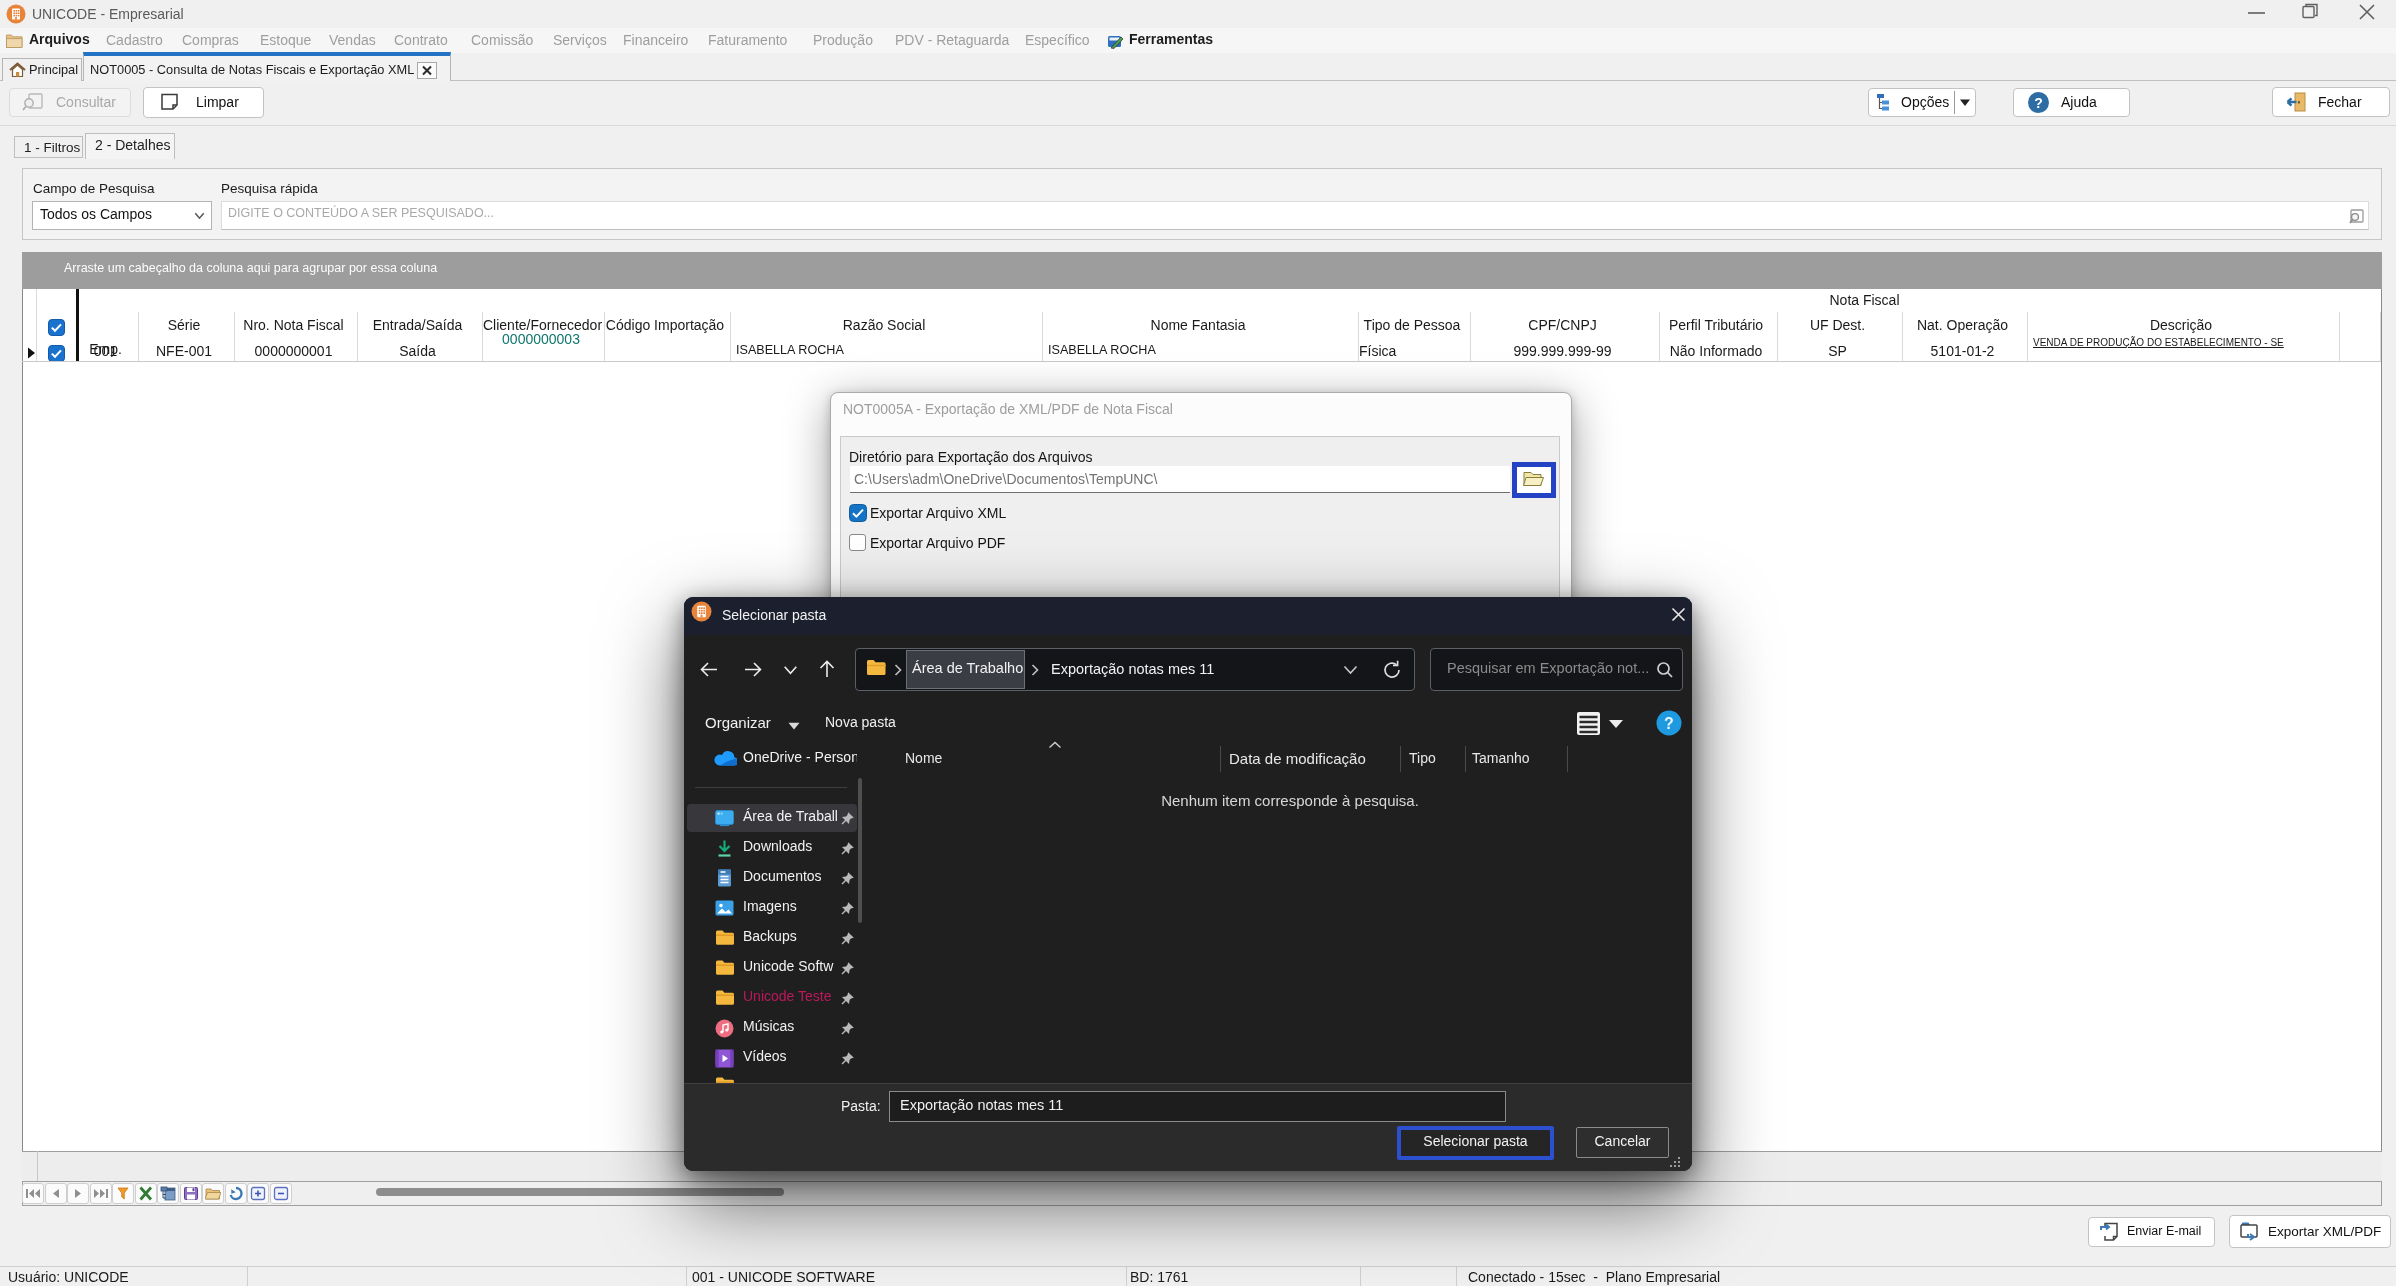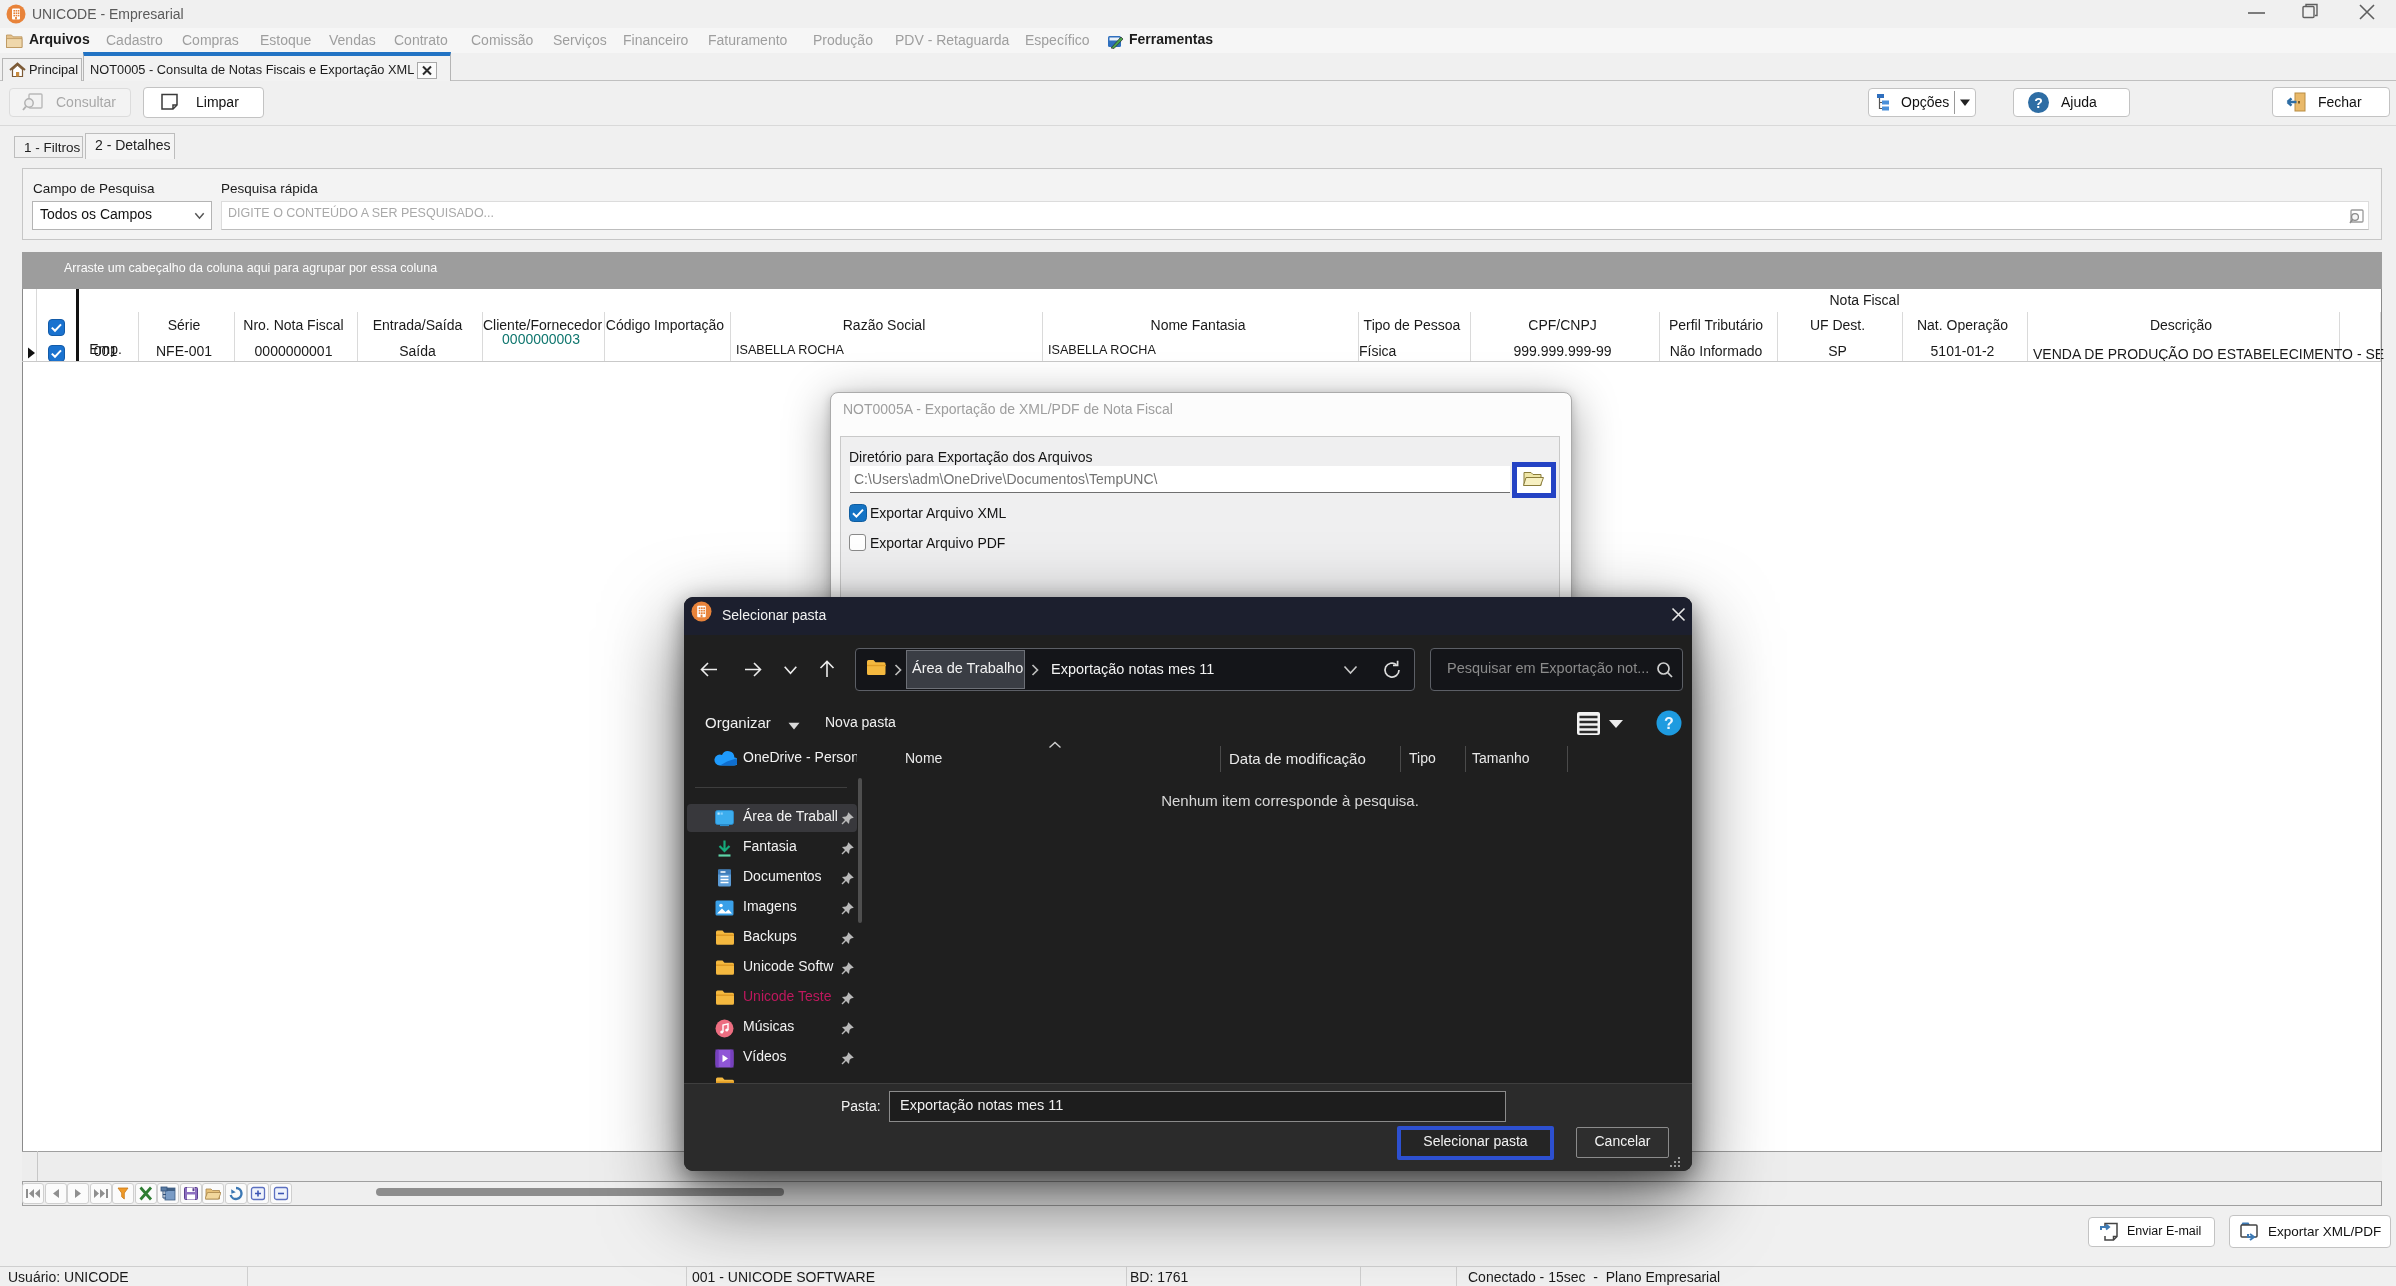--- a/index.html
+++ b/index.html
@@ -198,21 +198,21 @@
 <div class="abs txt" style="left:1638px;top:28px;width:112px;text-align:center;font-size:14px;color:#1a1a1a;">Perfil Tributário</div>
 <div class="abs txt" style="left:1638px;top:54px;width:112px;text-align:center;font-size:14px;color:#1a1a1a;">Não Informado</div>
 <div class="abs" style="left:1756px;top:23px;width:125px;height:49px;border-right:1px solid #dadada;box-sizing:border-box;"></div>
 <div class="abs txt" style="left:1756px;top:28px;width:119px;text-align:center;font-size:14px;color:#1a1a1a;">UF Dest.</div>
 <div class="abs txt" style="left:1756px;top:54px;width:119px;text-align:center;font-size:14px;color:#1a1a1a;">SP</div>
 <div class="abs" style="left:1881px;top:23px;width:125px;height:49px;border-right:1px solid #dadada;box-sizing:border-box;"></div>
 <div class="abs txt" style="left:1881px;top:28px;width:119px;text-align:center;font-size:14px;color:#1a1a1a;">Nat. Operação</div>
 <div class="abs txt" style="left:1881px;top:54px;width:119px;text-align:center;font-size:14px;color:#1a1a1a;">5101-01-2</div>
 <div class="abs" style="left:2006px;top:23px;width:312px;height:49px;border-right:1px solid #dadada;box-sizing:border-box;"></div>
 <div class="abs txt" style="left:2006px;top:28px;width:306px;text-align:center;font-size:14px;color:#1a1a1a;">Descrição</div>
-<div class="abs txt" style="left:2011px;top:57px;font-size:14px;color:#1a1a1a;">VENDA DE PRODUÇÃO DO ESTABELECIMENTO - SE</div>
+<div class="abs txt" style="left:2011px;top:48px;font-size:10px;color:#1a1a1a;text-decoration:underline;">VENDA DE PRODUÇÃO DO ESTABELECIMENTO - SE</div>
 <div class="abs" style="left:2318px;top:23px;width:41px;height:49px;border-right:1px solid #dadada;box-sizing:border-box;"></div>
 <div class="abs" style="left:0;top:72px;width:2359px;height:1px;background:#c9c9c9;"></div>
 </div>
 
 <div class="abs" style="left:22px;top:1151px;width:2360px;height:30px;background:#ededed;border-top:1px solid #9f9f9f;box-sizing:border-box;"></div>
 <div class="abs" style="left:37px;top:1151px;width:1px;height:30px;background:#c7c7c7;"></div>
 <div class="abs" style="left:22px;top:1181px;width:2360px;height:25px;background:#efefef;border:1px solid #9f9f9f;box-sizing:border-box;"></div>
 <div class="abs" style="left:22px;top:1183px;width:22px;height:21px;background:#fbfbfb;border:1px solid #cfcfcf;border-radius:3px;box-sizing:border-box;"></div>
 <svg class="abs" style="left:25px;top:1186px" width="16" height="15" viewBox="0 0 16 15">
       <rect x="1" y="3" width="2" height="9" fill="#8f8f8f"></rect>
@@ -430,21 +430,21 @@
 <rect x="5" y="15.5" width="9" height="1.6" fill="#2a8ed0"></rect>
     </svg>
 <div class="abs txt" style="left:743px;top:808px;width:96px;overflow:hidden;font-size:14px;color:#f2f2f2;">Área de Traball</div>
 <svg class="abs" style="left:840px;top:811px" width="15" height="15" viewBox="0 0 15 15">
 <path d="M8.2 1.2 L13.8 6.8 L11 7.6 L9.6 9 L9 13 L6 10 L2.5 13.5 L1.5 12.5 L5 9 L2 6 L6 5.4 L7.4 4 z" fill="#b9b9b9"></path>
     </svg>
 <svg class="abs" style="left:715px;top:839px" width="19" height="18" viewBox="0 0 19 18">
 <path d="M9.5 1.5 v10 M4.5 7 l5 5 L14.5 7" fill="none" stroke="#16a97b" stroke-width="2.2"></path>
 <path d="M3.5 16.5 h12" stroke="#5fd3a8" stroke-width="2.2"></path>
     </svg>
-<div class="abs txt" style="left:743px;top:838px;width:96px;overflow:hidden;font-size:14px;color:#f2f2f2;">Fantasia</div>
+<div class="abs txt" style="left:743px;top:838px;width:96px;overflow:hidden;font-size:14px;color:#f2f2f2;">Downloads</div>
 <svg class="abs" style="left:840px;top:841px" width="15" height="15" viewBox="0 0 15 15">
 <path d="M8.2 1.2 L13.8 6.8 L11 7.6 L9.6 9 L9 13 L6 10 L2.5 13.5 L1.5 12.5 L5 9 L2 6 L6 5.4 L7.4 4 z" fill="#b9b9b9"></path>
     </svg>
 <svg class="abs" style="left:715px;top:869px" width="19" height="18" viewBox="0 0 19 18">
 <rect x="3" y="0.5" width="13" height="17" rx="1.5" fill="#5b9bd5"></rect>
 <rect x="3" y="0.5" width="13" height="5" fill="#3e7cb8"></rect>
 <path d="M5.5 3 h5 M5.5 7.5 h8 M5.5 10.5 h8 M5.5 13.5 h8" stroke="#fff" stroke-width="1.3"></path>
     </svg>
 <div class="abs txt" style="left:743px;top:868px;width:96px;overflow:hidden;font-size:14px;color:#f2f2f2;">Documentos</div>
 <svg class="abs" style="left:840px;top:871px" width="15" height="15" viewBox="0 0 15 15">

